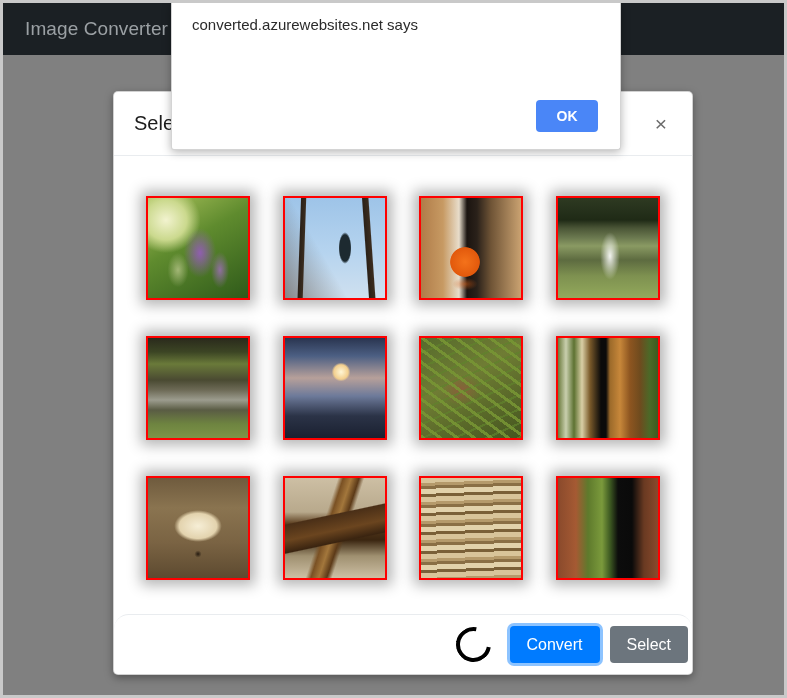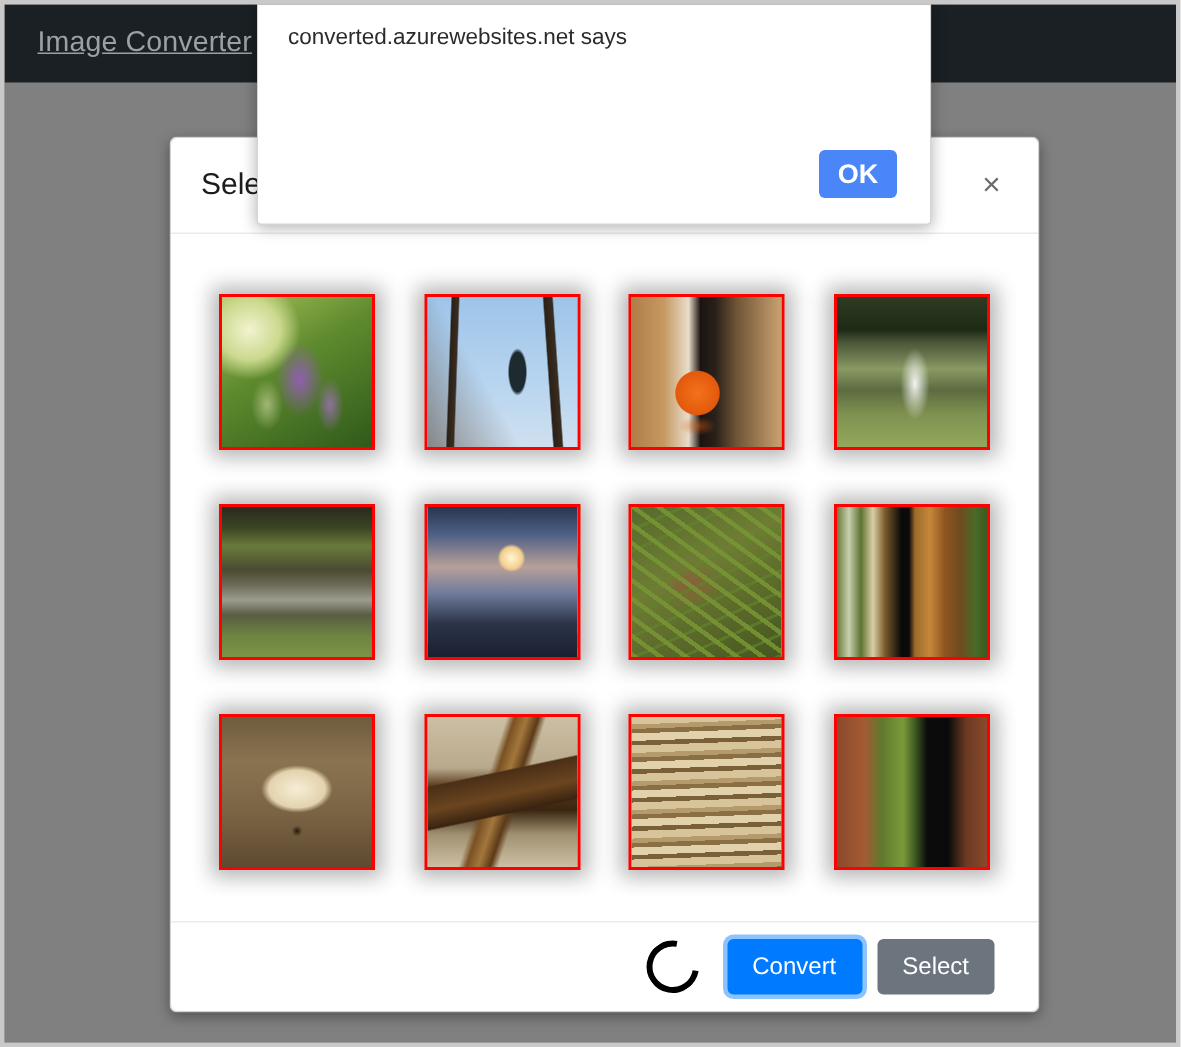--- a/index.html
+++ b/index.html
@@ -35,21 +35,20 @@
     background: #1b2024;
     display: flex;
     align-items: center;
   }
   #navbar .brand {
     color: #9ba0a4;
     font-size: 19px;
     margin-left: 22px;
     letter-spacing: .1px;
     white-space: nowrap;
-    text-decoration: underline;
   }
 
   
   #backdrop {
     position: absolute;
     left: 0;
     top: 52px;
     width: 781px;
     height: 640px;
     background: #808080;
@@ -210,23 +209,24 @@
   }
 
   
   #modal-footer {
     flex: 0 0 60px;
     height: 60px;
     border-top: 1px solid #e9ecef;
     display: flex;
     align-items: center;
     justify-content: flex-end;
-    padding: 0 29px;
+    padding: 0 4px;
     gap: 10px;
     box-sizing: border-box;
+    border-radius: 15px;
   }
   #spinner {
     width: 27px;
     height: 27px;
     border: 4px solid #000;
     border-right-color: transparent;
     border-radius: 50%;
     transform: rotate(-35deg);
     margin-right: 9px;
   }
@@ -278,23 +278,23 @@
     line-height: 20px;
   }
   #alert-ok {
     position: absolute;
     right: 22px;
     bottom: 17px;
     background: #4a86f7;
     color: #fff;
     border: 0;
     border-radius: 4px;
-    font-size: 18px;
+    font-size: 14px;
     font-weight: bold;
-    width: 52px;
+    width: 62px;
     height: 32px;
     cursor: pointer;
     font-family: "Liberation Sans", sans-serif;
   }
 </style>
 </head>
 <body>
 
 <div id="viewport">
 

